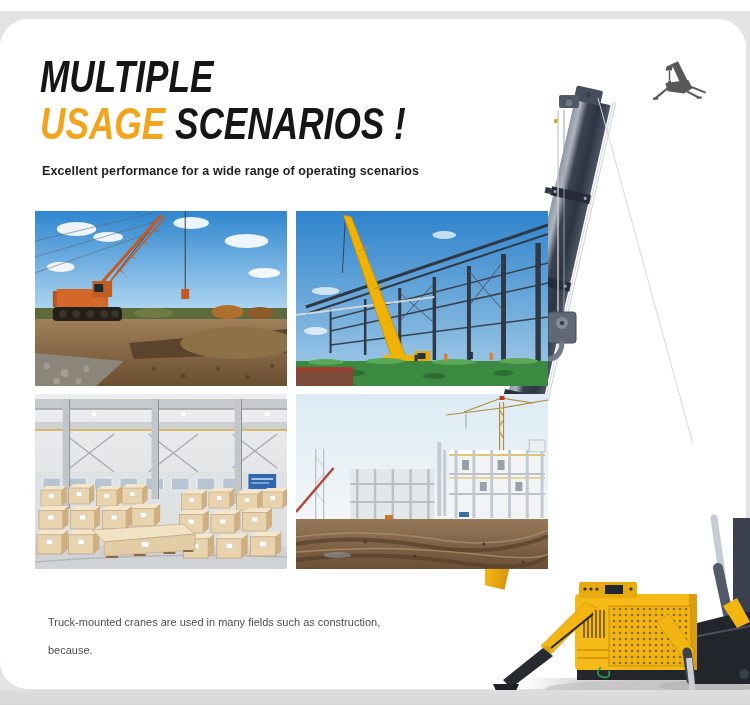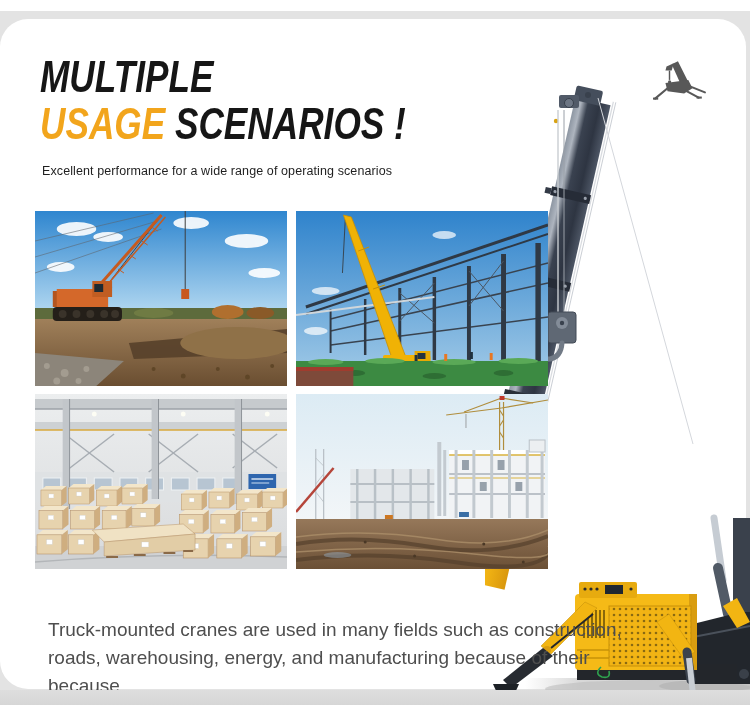--- a/index.html
+++ b/index.html
@@ -4,25 +4,25 @@
 <style>
   html,body{margin:0;padding:0;}
   .stage{position:relative;width:750px;height:705px;background:#e3e3e3;overflow:hidden;
          font-family:"Liberation Sans",sans-serif;margin-top:11px;}
   .card{position:absolute;left:0;top:8px;right:4px;height:670px;background:#ffffff;border-radius:28px;}
   .band{position:absolute;left:0;right:0;bottom:0;height:26px;background:linear-gradient(#dedede,#d0d0d0);}
   .headline{position:absolute;left:40px;top:42px;font-style:italic;font-weight:bold;
             font-size:44px;line-height:47px;color:#161616;transform:scaleX(.8);
             transform-origin:left top;white-space:nowrap;letter-spacing:0;}
   .hl{color:#F2A51C;}
-  .subtitle{position:absolute;left:42px;top:153px;font-size:12.5px;font-weight:normal;color:#1f1f1f;letter-spacing:.1px;}
+  .subtitle{position:absolute;left:42px;top:153px;font-size:12.5px;font-weight:bold;color:#1f1f1f;letter-spacing:.1px;}
   .grid{position:absolute;left:35px;top:200px;display:grid;grid-template-columns:252px 252px;
         grid-template-rows:175px 175px;gap:8px 9px;}
   .grid svg{display:block;width:100%;height:100%;}
-  .desc{position:absolute;left:48px;top:586px;font-size:19px;line-height:28px;color:#4e4e4e;}
+  .desc{position:absolute;left:48px;top:586px;font-size:11px;line-height:28px;color:#4e4e4e;}
   .desc span{display:block;white-space:nowrap;}
   .hero{position:absolute;left:485px;top:55px;width:265px;height:650px;}
   .logo{position:absolute;left:653px;top:50px;width:54px;height:42px;}
 </style>
 </head>
 <body>
 
 <div class="stage">
   <div class="card"></div>
 
@@ -480,21 +480,20 @@
           <circle cx="70" cy="148" r="1.5"></circle>
           <circle cx="120" cy="162" r="1.5"></circle>
           <circle cx="190" cy="150" r="1.5"></circle>
           <circle cx="230" cy="168" r="1.5"></circle>
         </g>
     </svg>
   </div>
 
   <p class="desc">
     <span>Truck-mounted cranes are used in many fields such as construction,</span>
-    <span>roads, warehousing, energy, and manufacturing because of their</span>
     <span>because.</span>
   </p>
 
   <svg class="logo" viewBox="0 0 52 40" role="img" aria-label="spider crane silhouette logo">
     <g fill="#585858" stroke="#585858">
       <polygon points="18,3 24,0 34,20 27,23" stroke="none"></polygon>
       <polygon points="13,5 20,2 18,9 12,9" stroke="none"></polygon>
       <rect x="15.2" y="9" width="1.4" height="9" stroke="none"></rect>
       <circle cx="16" cy="20" r="1.6" stroke="none"></circle>
       <polygon points="12,21 34,18 38,26 30,31 14,29" stroke="none"></polygon>

